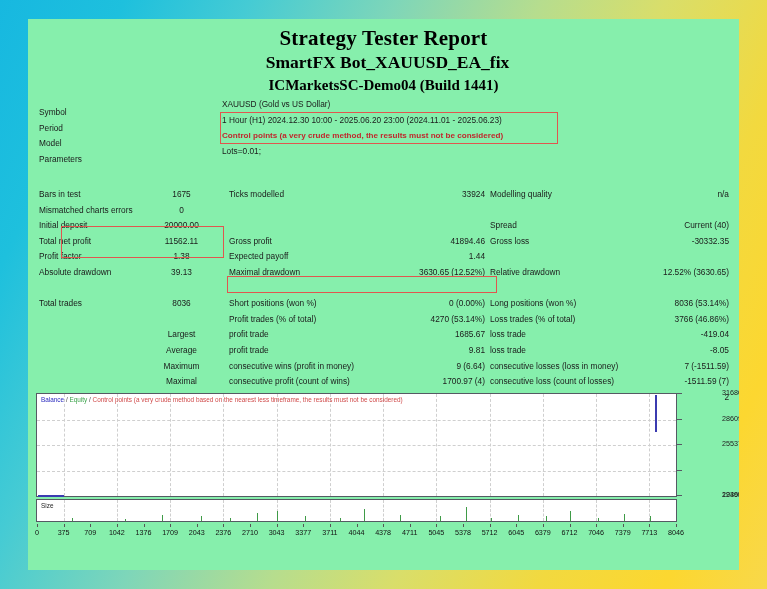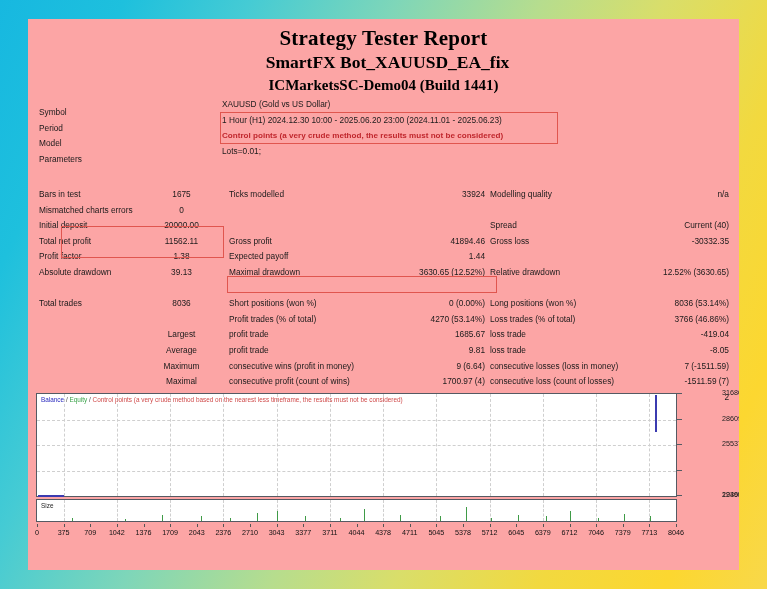--- a/index.html
+++ b/index.html
@@ -23,21 +23,21 @@
         #fcd730 90%,
         #f8d84a 100%);
     position: relative;
   }
 
   
   #sheet {
     position: absolute;
     left: 28px; top: 19px;
     width: 711px; height: 551px;
-    background: #fca5a5;
+    background: #86efac;
     overflow: hidden;
   }
 
   
   .title-block { text-align: center; font-family: "Liberation Serif", serif; color: #000; }
   .t1 { font-size: 21px; font-weight: bold; letter-spacing: .2px; margin-top: 8px; line-height: 1.12; }
   .t2 { font-size: 17.5px; font-weight: bold; line-height: 1.2; margin-top: 1px; margin-left: 8px; }
   .t3 { font-size: 15px; font-weight: bold; line-height: 1.2; margin-top: 3px; }
 
   

